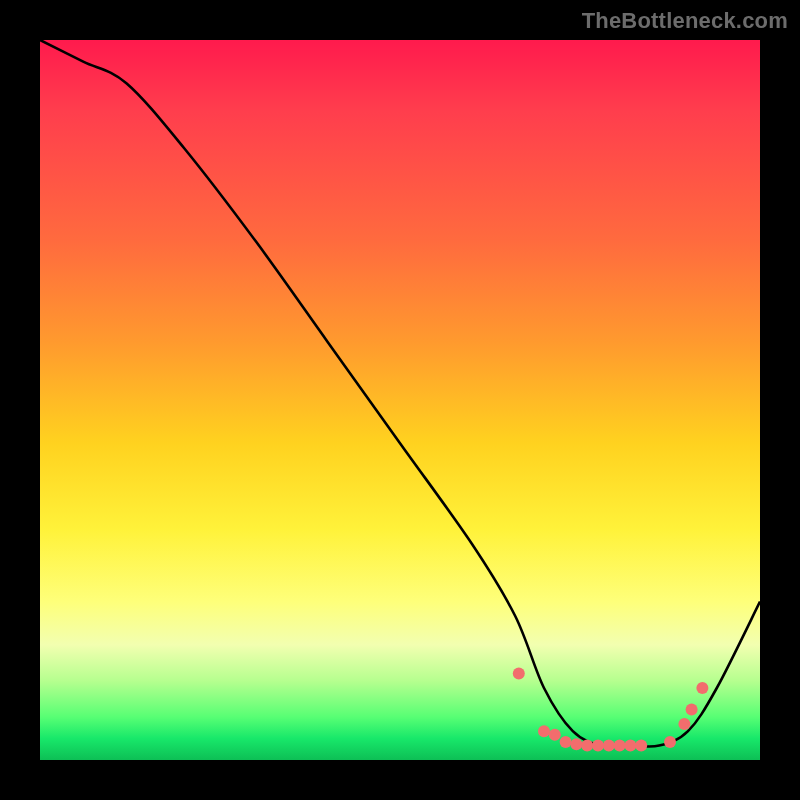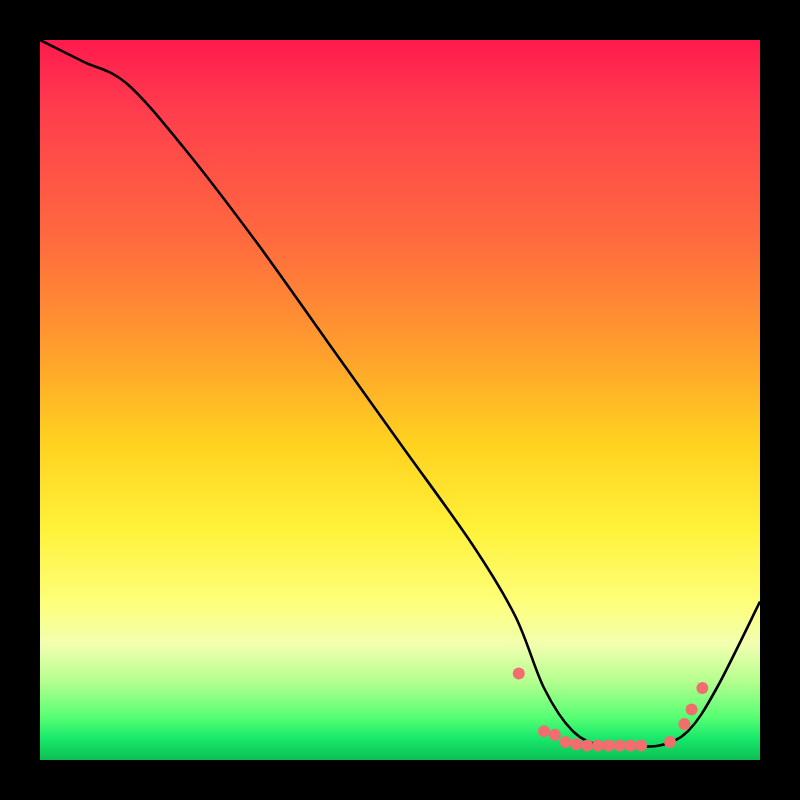--- a/index.html
+++ b/index.html
@@ -52,20 +52,21 @@
     inset: 0;
     width: 100%;
     height: 100%;
     z-index: 3;
   }
 </style>
 </head>
 <body>
 
 <div class="wrap">
+  <div class="watermark">TheBottleneck.com</div>
 
   <div class="plot">
     <div class="gradient"></div>
     <svg class="curve" viewBox="0 0 720 720" preserveAspectRatio="none">
       <path id="curve-path" fill="none" stroke="#000" stroke-width="2.6" d="M 0.0 0.0 C 7.2 3.6, 28.8 14.4, 43.2 21.6 C 57.6 28.8, 69.6 28.8, 86.4 43.2 C 103.2 57.6, 122.4 81.6, 144.0 108.0 C 165.6 134.4, 192.0 169.2, 216.0 201.6 C 240.0 234.0, 264.0 268.8, 288.0 302.4 C 312.0 336.0, 336.0 369.6, 360.0 403.2 C 384.0 436.8, 412.8 475.2, 432.0 504.0 C 451.2 532.8, 463.2 552.0, 475.2 576.0 C 487.2 600.0, 494.4 628.8, 504.0 648.0 C 513.6 667.2, 523.2 681.6, 532.8 691.2 C 542.4 700.8, 552.0 703.2, 561.6 705.6 C 571.2 708.0, 580.8 705.6, 590.4 705.6 C 600.0 705.6, 609.6 708.0, 619.2 705.6 C 628.8 703.2, 638.4 700.8, 648.0 691.2 C 657.6 681.6, 664.8 669.6, 676.8 648.0 C 688.8 626.4, 712.8 576.0, 720.0 561.6"></path>
       <g id="markers">
           <circle cx="478.8" cy="633.6" r="6" fill="#f26d6d"></circle>
           <circle cx="504.0" cy="691.2" r="6" fill="#f26d6d"></circle>
           <circle cx="514.8" cy="694.8" r="6" fill="#f26d6d"></circle>
           <circle cx="525.6" cy="702.0" r="6" fill="#f26d6d"></circle>

